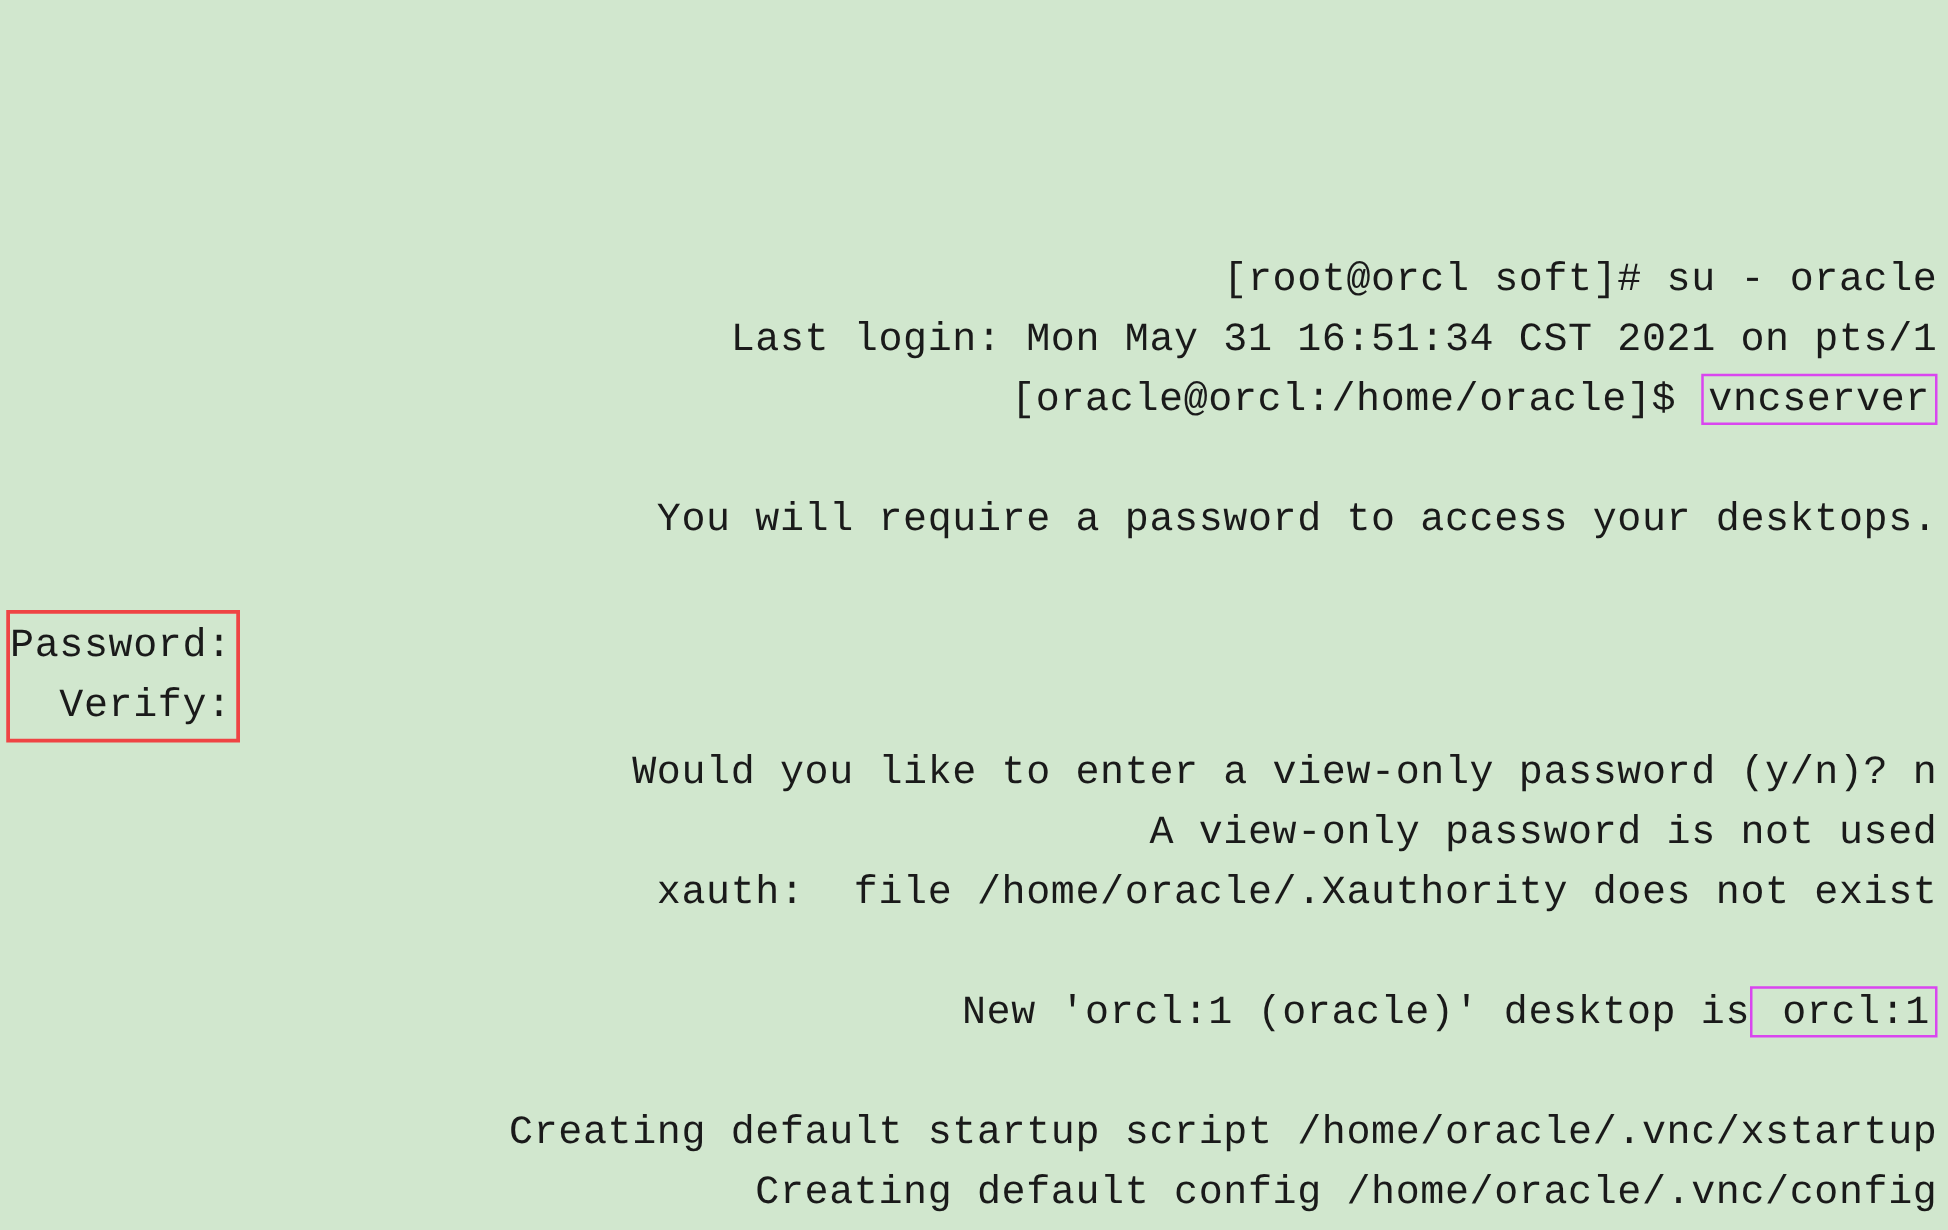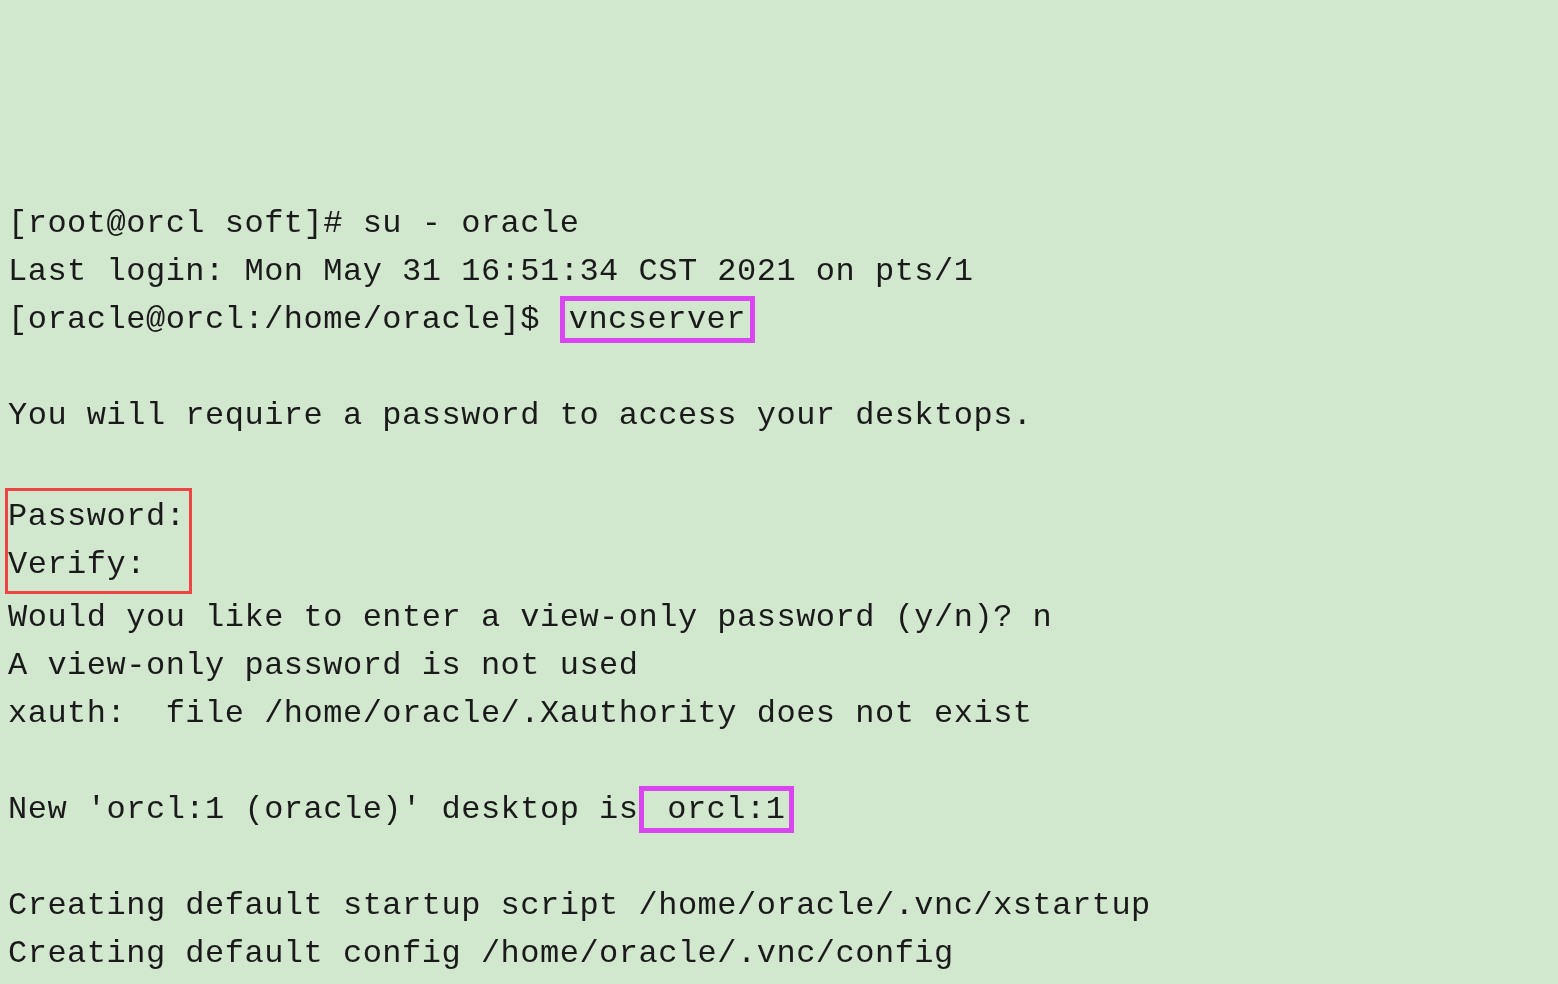--- a/index.html
+++ b/index.html
@@ -12,29 +12,30 @@
       font-family: 'Consolas', 'Courier New', monospace;
       font-size: 32px;
       color: #1a1a1a;
       padding: 8px;
       line-height: 1.5;
       white-space: pre;
       letter-spacing: 0.5px;
     }
     .terminal-line {
       white-space: pre;
+      text-align: right;
     }
     .highlight-box-lines {
       border: 3px solid #ef4444;
       display: inline-block;
       padding: 2px 4px 2px 0;
       margin-left: -3px;
     }
     .inline-highlight {
-      border: 5px solid #d946ef;
+      border: 2px solid #d946ef;
       padding: 0 4px;
     }
   </style>
 </head>
 <body>
 
 
 
 <div><div class="terminal-line"><span>[root@orcl soft]# su - oracle</span></div><div class="terminal-line">Last login: Mon May 31 16:51:34 CST 2021 on pts/1</div><div class="terminal-line"><span>[oracle@orcl:/home/oracle]$</span> <span class="inline-highlight">vncserver</span></div><div class="terminal-line">&nbsp;</div><div class="terminal-line">You will require a password to access your desktops.</div><div class="terminal-line">&nbsp;</div><div class="highlight-box-lines"><div class="terminal-line">Password:</div><div class="terminal-line">Verify:</div></div><div class="terminal-line">Would you like to enter a view-only password (y/n)? n</div><div class="terminal-line">A view-only password is not used</div><div class="terminal-line">xauth:  file /home/oracle/.Xauthority does not exist</div><div class="terminal-line">&nbsp;</div><div class="terminal-line"><span>New 'orcl:1 (oracle)' desktop is</span><span class="inline-highlight"> orcl:1</span></div><div class="terminal-line">&nbsp;</div><div class="terminal-line">Creating default startup script /home/oracle/.vnc/xstartup</div><div class="terminal-line">Creating default config /home/oracle/.vnc/config</div><div class="terminal-line">Starting applications specified in /home/oracle/.vnc/xstartup</div></div>
 

